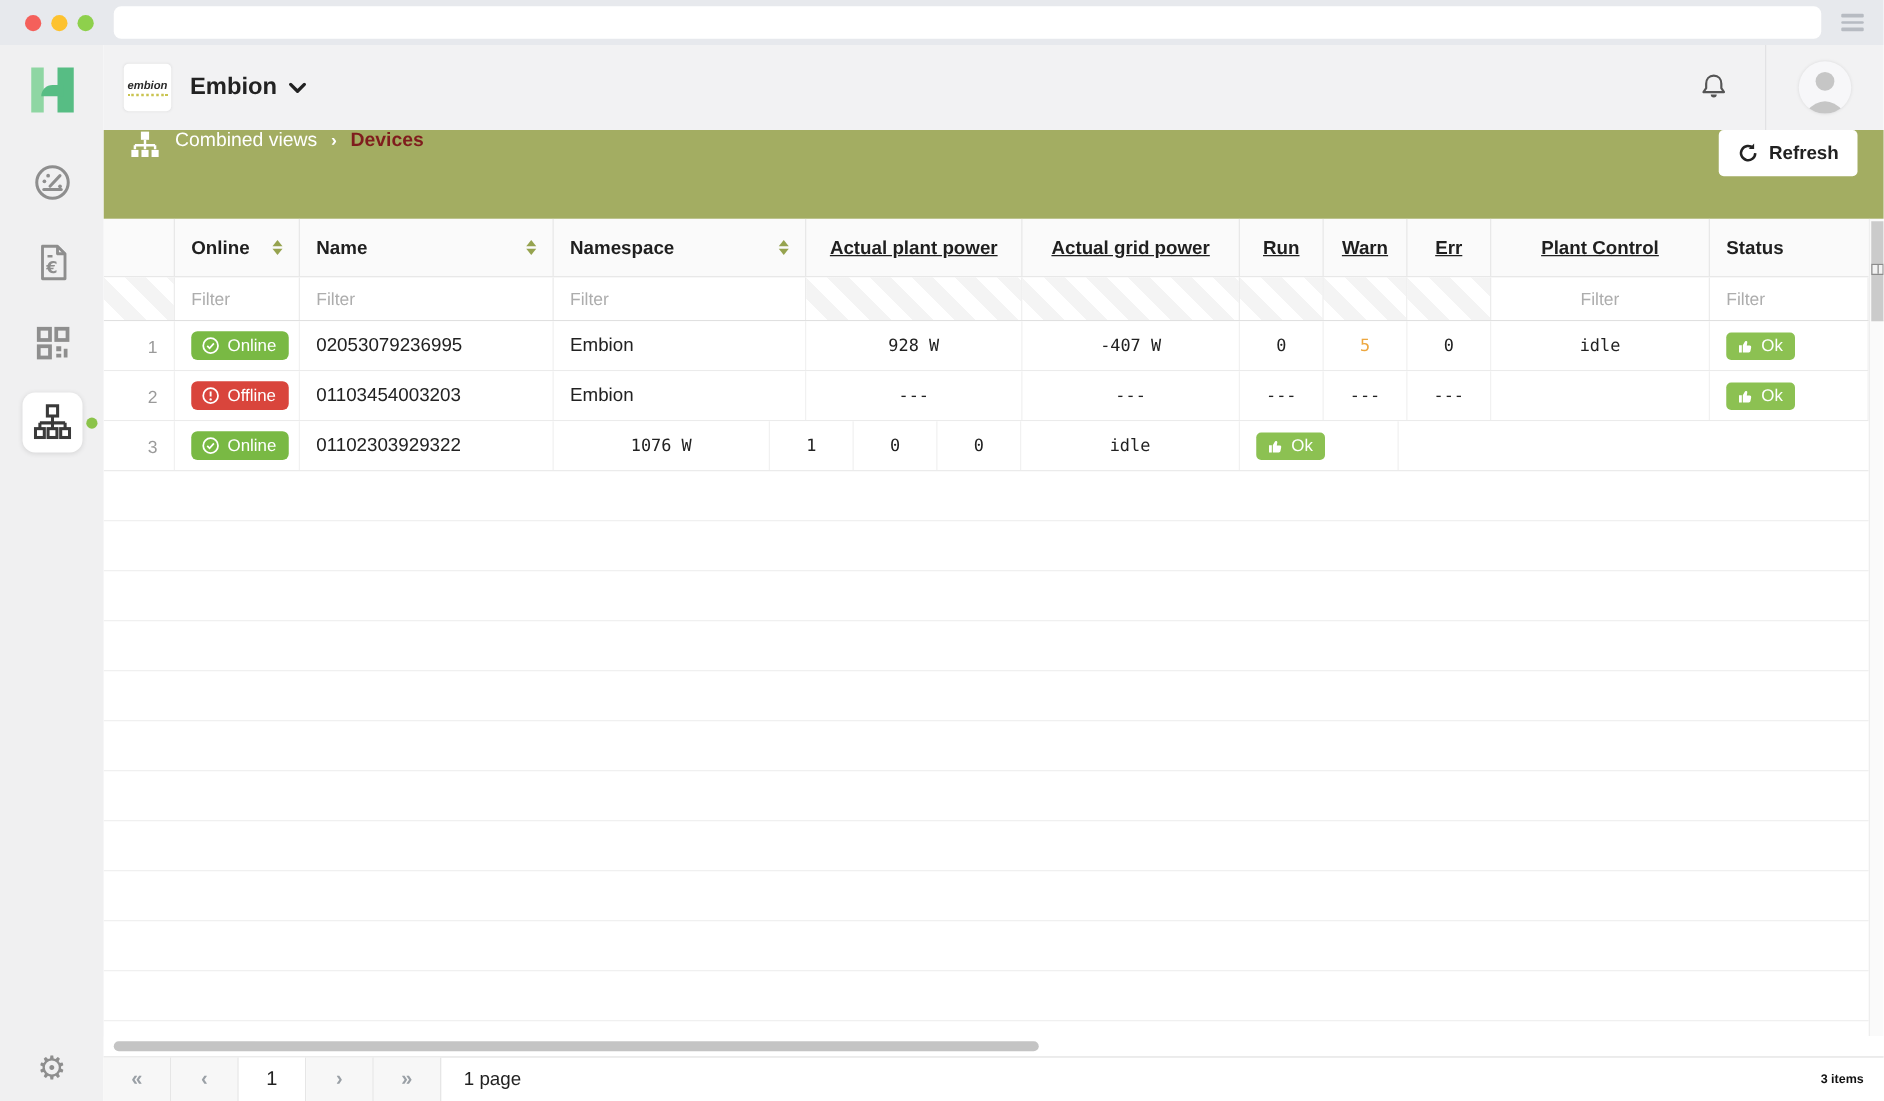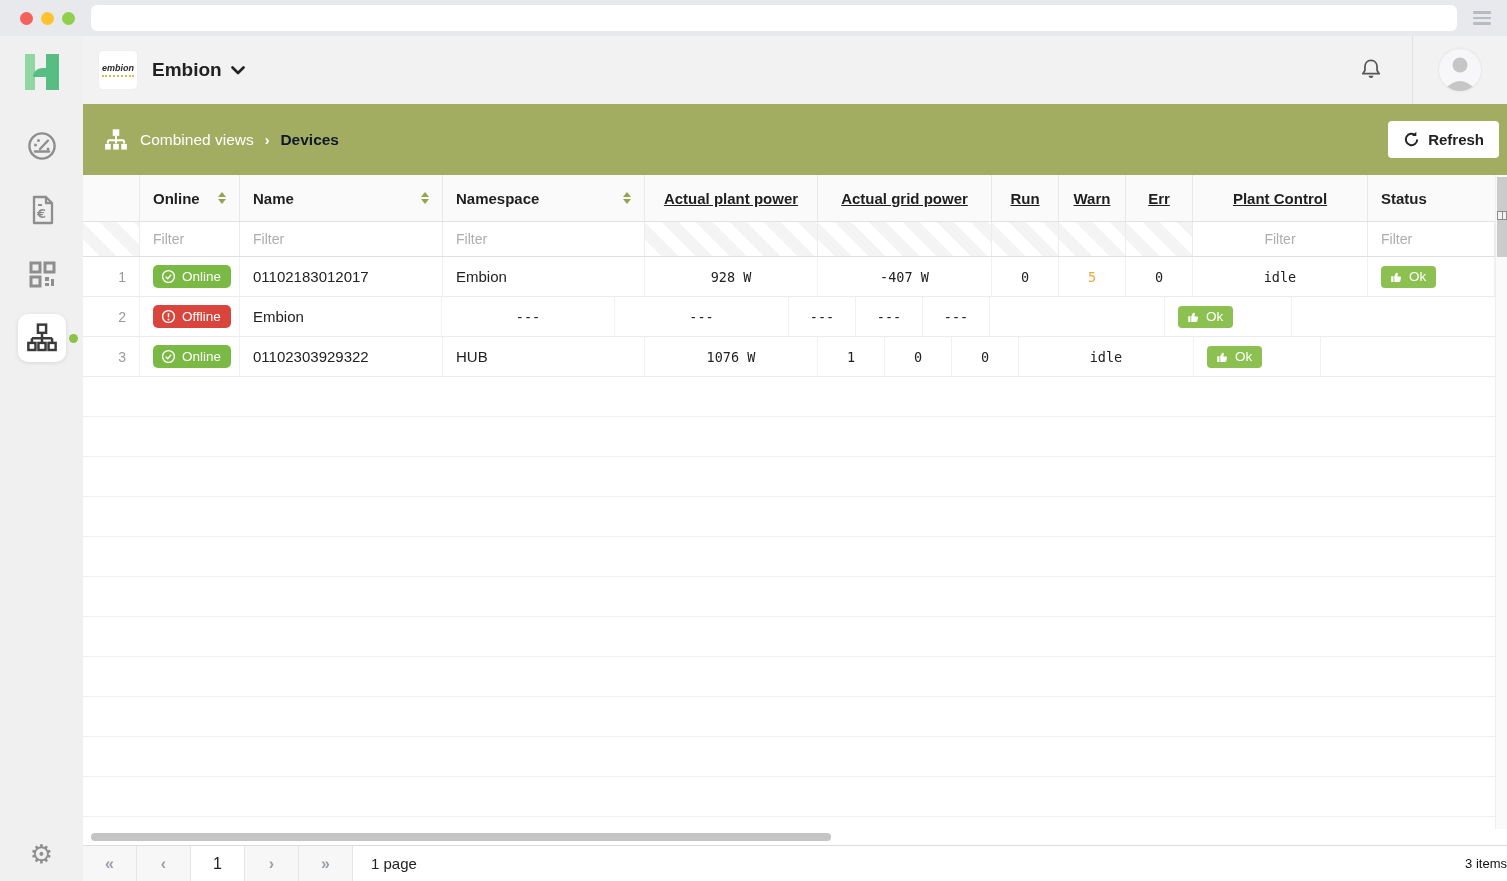--- a/index.html
+++ b/index.html
@@ -37,25 +37,25 @@
   .mini-logo span { font-size:9px; font-style:italic; font-weight:bold; color:#2a2a2a; border-bottom:2px dotted #c9c450; line-height:1.3; }
   .org-switcher { display:flex; align-items:center; gap:9px; margin-left:15px; cursor:pointer; }
   .org-name { font-size:19px; font-weight:bold; color:#222; }
   .topbar-right { margin-left:auto; display:flex; align-items:center; height:100%; }
   .bell-wrap { padding:0 28px; display:flex; align-items:center; height:100%; cursor:pointer; }
   .topbar-divider { width:1px; height:100%; background:#e2e2e4; }
   .avatar-wrap { padding:0 26px; display:flex; align-items:center; height:100%; cursor:pointer; }
   .avatar { width:42px; height:42px; border-radius:50%; background:#f7f7f9; overflow:hidden; box-shadow:0 0 3px rgba(0,0,0,.10); }
 
   
-  .greenbar { height:71px; background:#a3ad62; display:flex; align-items:center; padding:0 8px 0 21px; flex:none; }
+  .greenbar { height:71px; background:#a3ad62; display:flex; align-items:flex-start; padding:0 21px 0 21px; flex:none; }
   .crumb-icon { margin-right:12px; display:flex; }
   .crumb-link { color:#fff; font-size:15.5px; cursor:pointer; }
   .crumb-sep { color:#fff; font-weight:bold; margin:0 11px; font-size:14px; }
-  .crumb-current { color:#0f172a; font-size:15.5px; font-weight:bold; }
+  .crumb-current { color:#7f1d1d; font-size:15.5px; font-weight:bold; }
   .refresh-btn { margin-left:auto; background:#fff; border:none; border-radius:4px; height:37px; padding:0 15px; display:flex; align-items:center; gap:8px; font-size:15px; font-weight:600; color:#222; cursor:pointer; font-family:inherit; }
 
   
   .grid-area { position:relative; flex:1; overflow:hidden; }
   .gw { display:flex; }
   .col-num{width:57px;} .col-online{width:100px;} .col-name{width:203px;} .col-ns{width:202px;gap:24px;}
   .col-app{width:173px;} .col-agp{width:174px;} .col-run{width:67px;} .col-warn{width:67px;}
   .col-err{width:67px;} .col-pc{width:175px;} .col-status{width:127px;}
 
   .hdr-row { height:47px; background:#fafafa; border-bottom:1px solid #e2e2e2; margin-right:12px; }
@@ -93,21 +93,21 @@
   .vicon span { flex:1; border-right:1px solid #8b8b8b; } .vicon span:last-child { border-right:none; }
 
   .hscroll { height:16px; background:#fff; position:relative; flex:none; }
   .hthumb { position:absolute; top:4px; left:8px; width:740px; height:8px; border-radius:4px; background:#c4c4c4; cursor:pointer; }
 
   
   .pagebar { height:36px; border-top:1px solid #dcdcdc; display:flex; align-items:stretch; background:#fff; flex:none; }
   .pbtn { width:54px; display:flex; align-items:center; justify-content:center; border-right:1px solid #e6e6e6; background:#f7f7f7; color:#9aa0a6; font-size:16px; font-weight:bold; cursor:pointer; font-family:inherit; border-top:none; border-bottom:none; border-left:none; }
   .pbtn.current { background:#fff; color:#222; font-weight:normal; }
   .plabel { padding:0 18px; display:flex; align-items:center; font-size:15px; color:#222; }
-  .pitems { margin-left:auto; padding-right:0; display:flex; align-items:center; font-weight:normal; font-size:13px; color:#111; }
+  .pitems { margin-left:auto; padding-right:16px; display:flex; align-items:center; font-weight:bold; font-size:10px; color:#111; }
 </style>
 </head>
 <body>
 
 <div class="chrome">
   <div class="lights">
     <span class="light red"></span>
     <span class="light yellow"></span>
     <span class="light green"></span>
   </div>
@@ -301,21 +301,21 @@
         <div class="cell num col-num">1</div>
         <div class="cell col-online">
           <span class="badge online">
             <svg width="15" height="15" viewBox="0 0 16 16">
               <circle cx="8" cy="8" r="6.3" fill="none" stroke="#fff" stroke-width="1.5"></circle>
               <path d="M5.1 8.3 l2 2 3.7 -4.2" fill="none" stroke="#fff" stroke-width="1.5"></path>
             </svg>
             <span>Online</span>
           </span>
         </div>
-        <div class="cell col-name">01102183012017</div>
+        <div class="cell col-name">02053079236995</div>
         <div class="cell col-ns">Embion</div>
         <div class="cell mono col-app">928 W</div>
         <div class="cell mono col-agp">-407 W</div>
         <div class="cell mono col-run">0</div>
         <div class="cell mono col-warn warn-o">5</div>
         <div class="cell mono col-err">0</div>
         <div class="cell mono col-pc">idle</div>
         <div class="cell col-status">
           <span class="badge ok">
             <svg width="14" height="14" viewBox="0 0 16 16">
@@ -331,20 +331,21 @@
         <div class="cell col-online">
           <span class="badge offline">
             <svg width="15" height="15" viewBox="0 0 16 16">
               <circle cx="8" cy="8" r="6.3" fill="none" stroke="#fff" stroke-width="1.5"></circle>
               <path d="M8 4.4 v4.4" stroke="#fff" stroke-width="1.6"></path>
               <circle cx="8" cy="11.2" r="1" fill="#fff"></circle>
             </svg>
             <span>Offline</span>
           </span>
         </div>
+        <div class="cell col-name">01103454003203</div>
         <div class="cell col-ns">Embion</div>
         <div class="cell mono col-app">---</div>
         <div class="cell mono col-agp">---</div>
         <div class="cell mono col-run">---</div>
         <div class="cell mono col-warn">---</div>
         <div class="cell mono col-err">---</div>
         <div class="cell mono col-pc"></div>
         <div class="cell col-status">
           <span class="badge ok">
             <svg width="14" height="14" viewBox="0 0 16 16">
@@ -360,21 +361,20 @@
         <div class="cell col-online">
           <span class="badge online">
             <svg width="15" height="15" viewBox="0 0 16 16">
               <circle cx="8" cy="8" r="6.3" fill="none" stroke="#fff" stroke-width="1.5"></circle>
               <path d="M5.1 8.3 l2 2 3.7 -4.2" fill="none" stroke="#fff" stroke-width="1.5"></path>
             </svg>
             <span>Online</span>
           </span>
         </div>
         <div class="cell col-name">01102303929322</div>
-        <div class="cell col-ns">HUB</div>
         <div class="cell mono col-app">1076 W</div>
         <div class="cell mono col-run">1</div>
         <div class="cell mono col-warn">0</div>
         <div class="cell mono col-err">0</div>
         <div class="cell mono col-pc">idle</div>
         <div class="cell col-status">
           <span class="badge ok">
             <svg width="14" height="14" viewBox="0 0 16 16">
               <path d="M2.5 7 h2.6 v6.6 H2.5 z M6 13.6 h5.4 c.8 0 1.45-.55 1.6-1.3 l.66-3.4 a1.32 1.32 0 0 0 -1.3 -1.57 H9.6 l.47-2.6 a1.22 1.22 0 0 0 -2.25 -.9 L6 7.1 z" fill="#fff"></path>
             </svg>

